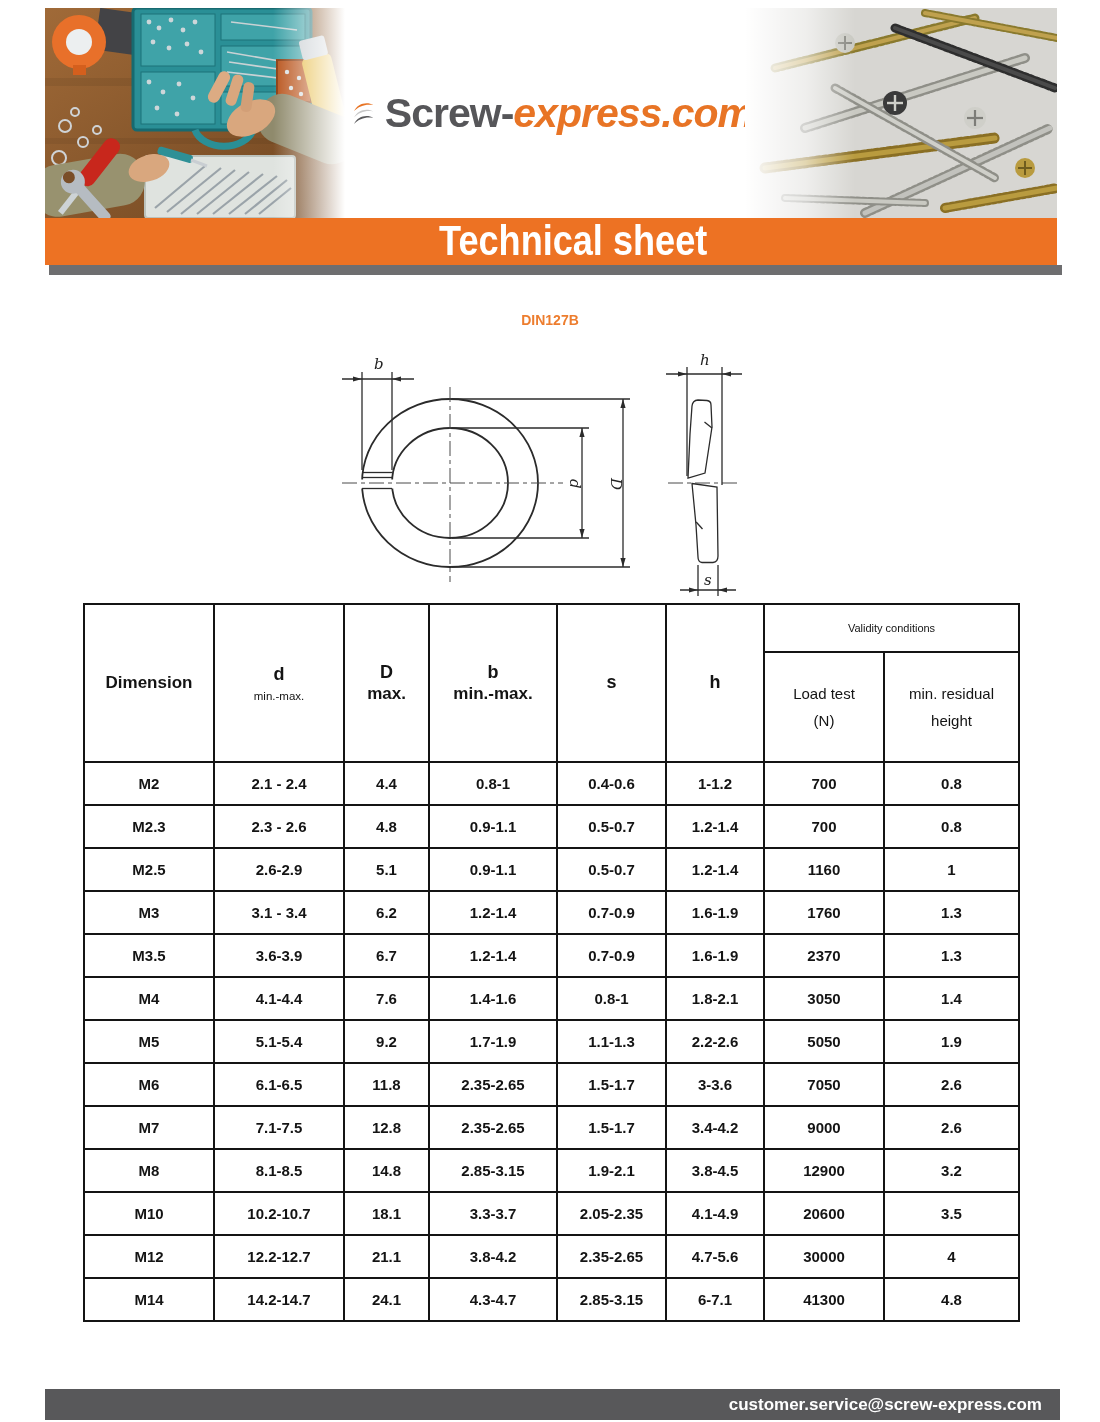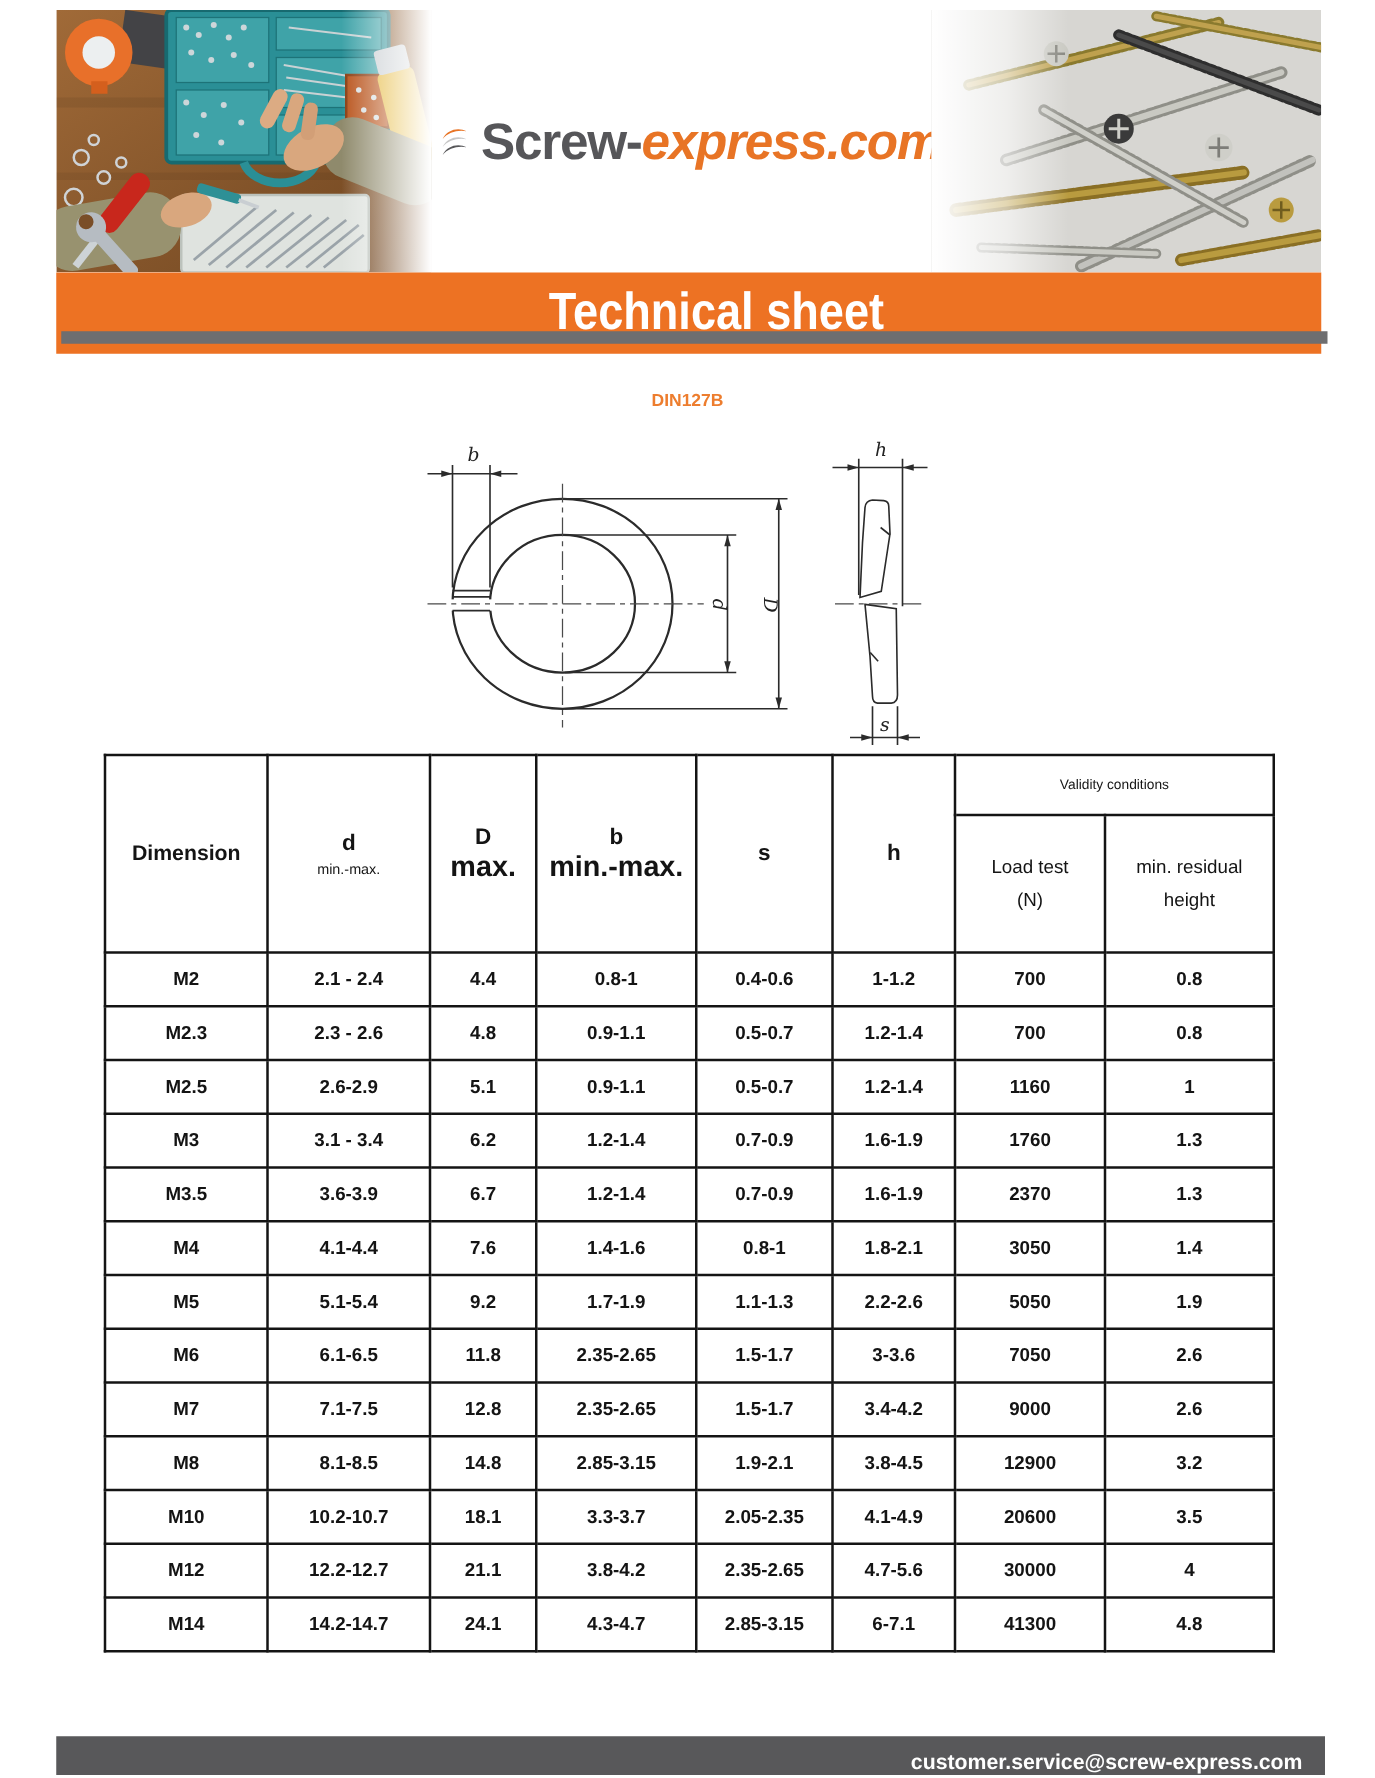--- a/index.html
+++ b/index.html
@@ -14,21 +14,21 @@
   .photo svg { display:block; }
 
   
   .logo { position:absolute; left:353px; top:8px; width:400px; height:210px;
           display:flex; align-items:center; justify-content:center; gap:10px; }
   .logo-text { font-size:41px; font-weight:bold; letter-spacing:-1px; white-space:nowrap; }
   .logo-text .lt1 { color:#565659; }
   .logo-text .lt2 { color:#E87425; font-style:italic; }
 
   
-  .banner { position:absolute; left:45px; top:218px; width:1012px; height:65px;
+  .banner { position:absolute; left:45px; top:218px; width:1012px; height:47px;
             background:#ED7223; display:flex; align-items:center; justify-content:center;padding-left:44px; }
   .banner span { color:#fff; font-weight:bold; font-size:38px; letter-spacing:0px;
                  transform:scale(0.95,1.1); transform-origin:center; }
   .gray-strip { position:absolute; left:49px; top:265px; width:1013px; height:10px; background:#6E6E70; }
 
   
   .din-title { position:absolute; left:0; top:312px; width:1100px; text-align:center;
                color:#ED7D2E; font-weight:bold; font-size:14px; }
 
   
@@ -47,25 +47,25 @@
                 padding:0; background:#fff; }
   .spec-table td { font-weight:bold; font-size:15px; }
   .col1{width:130px}.col2{width:130px}.col3{width:85px}.col4{width:128px}
   .col5{width:109px}.col6{width:98px}.col7{width:120px}.col8{width:135px}
   tr.hr1 th.validity { height:48px; font-weight:normal; font-size:11px; }
   tr.hr2 th { height:110px; font-weight:normal; font-size:15px; line-height:1.8; }
   tbody tr { height:43px; }
   .th-dim { font-size:17px; font-weight:bold; }
   .big { font-size:18px; font-weight:bold; line-height:1.2; }
   .sub-sm { font-size:11.5px; font-weight:normal; margin-top:4px; }
-  .sub-bold { font-size:23px; font-weight:bold; margin-top:0; }
+  .sub-bold { font-size:17px; font-weight:bold; margin-top:0; }
 
   
   .footer { position:absolute; left:45px; top:1389px; width:1015px; height:31px; background:#58585A;
-            display:flex; align-items:flex-end; justify-content:flex-end; padding-right:18px; }
+            display:flex; align-items:center; justify-content:flex-end; padding-right:18px; }
   .footer span { color:#fff; font-weight:bold; font-size:17px; letter-spacing:0; }
 </style>
 </head>
 <body>
 
 <div class="page">
 
   <div class="photo photo-left">
     <svg width="300" height="210" viewBox="0 0 300 210">
       <defs>

